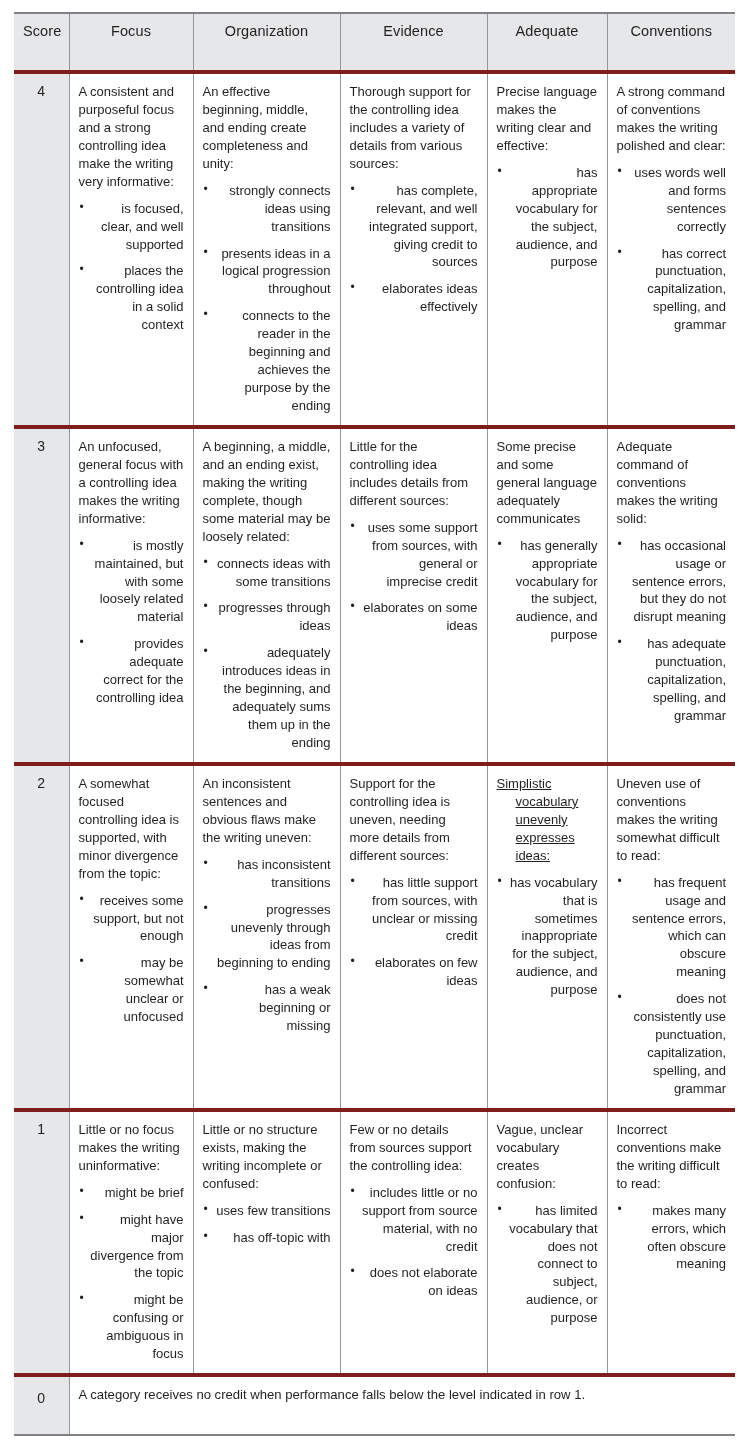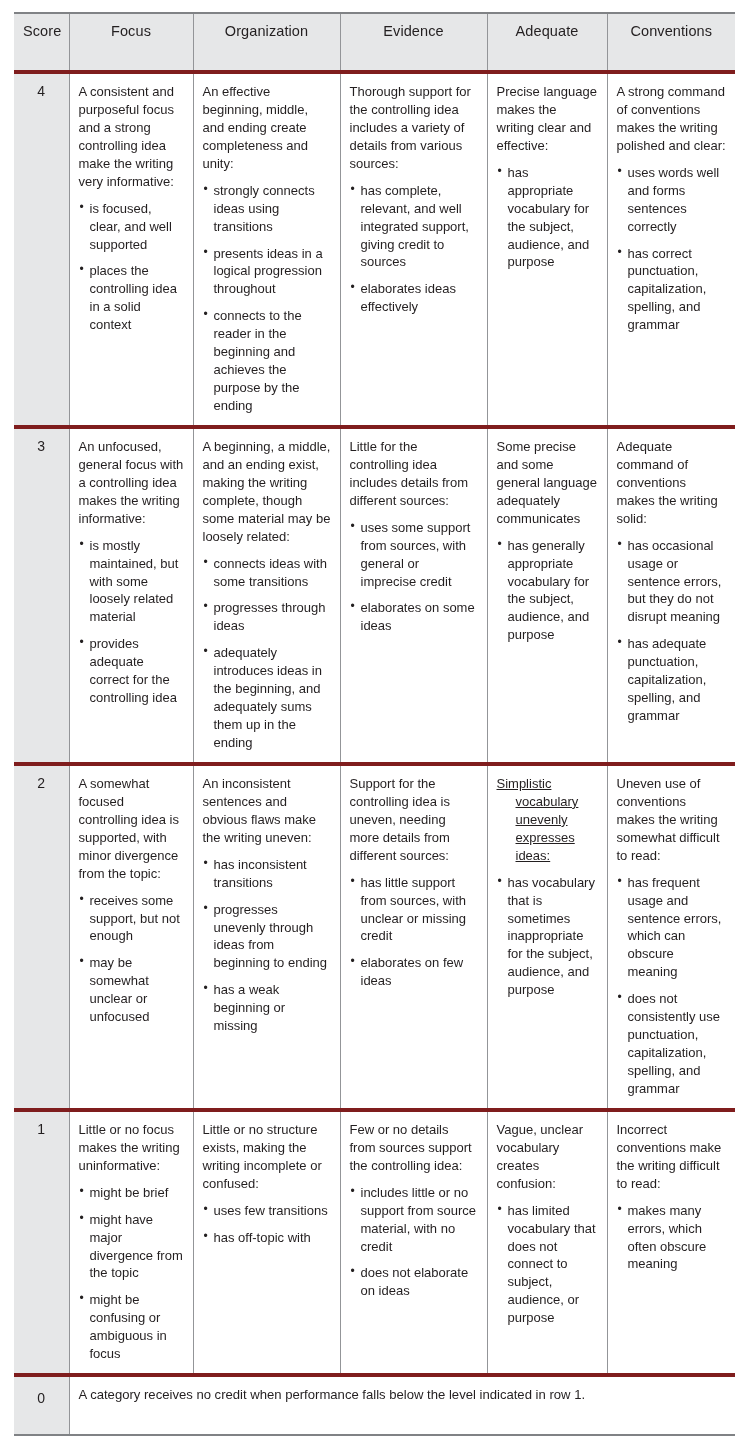--- a/index.html
+++ b/index.html
@@ -81,20 +81,21 @@
   }
   td.crit-cell ul {
     margin: 9px 0 0 0;
     padding: 0;
     list-style: none;
   }
   td.crit-cell ul li {
     position: relative;
     padding-left: 11px;
     margin-bottom: 9px;
+    text-align: right;
   }
   td.crit-cell ul li:last-child { margin-bottom: 0; }
   td.crit-cell ul li:before {
     content: "\2022";
     position: absolute;
     left: 1px;
     top: -1px;
     font-size: 12px;
     line-height: 1.45;
   }

